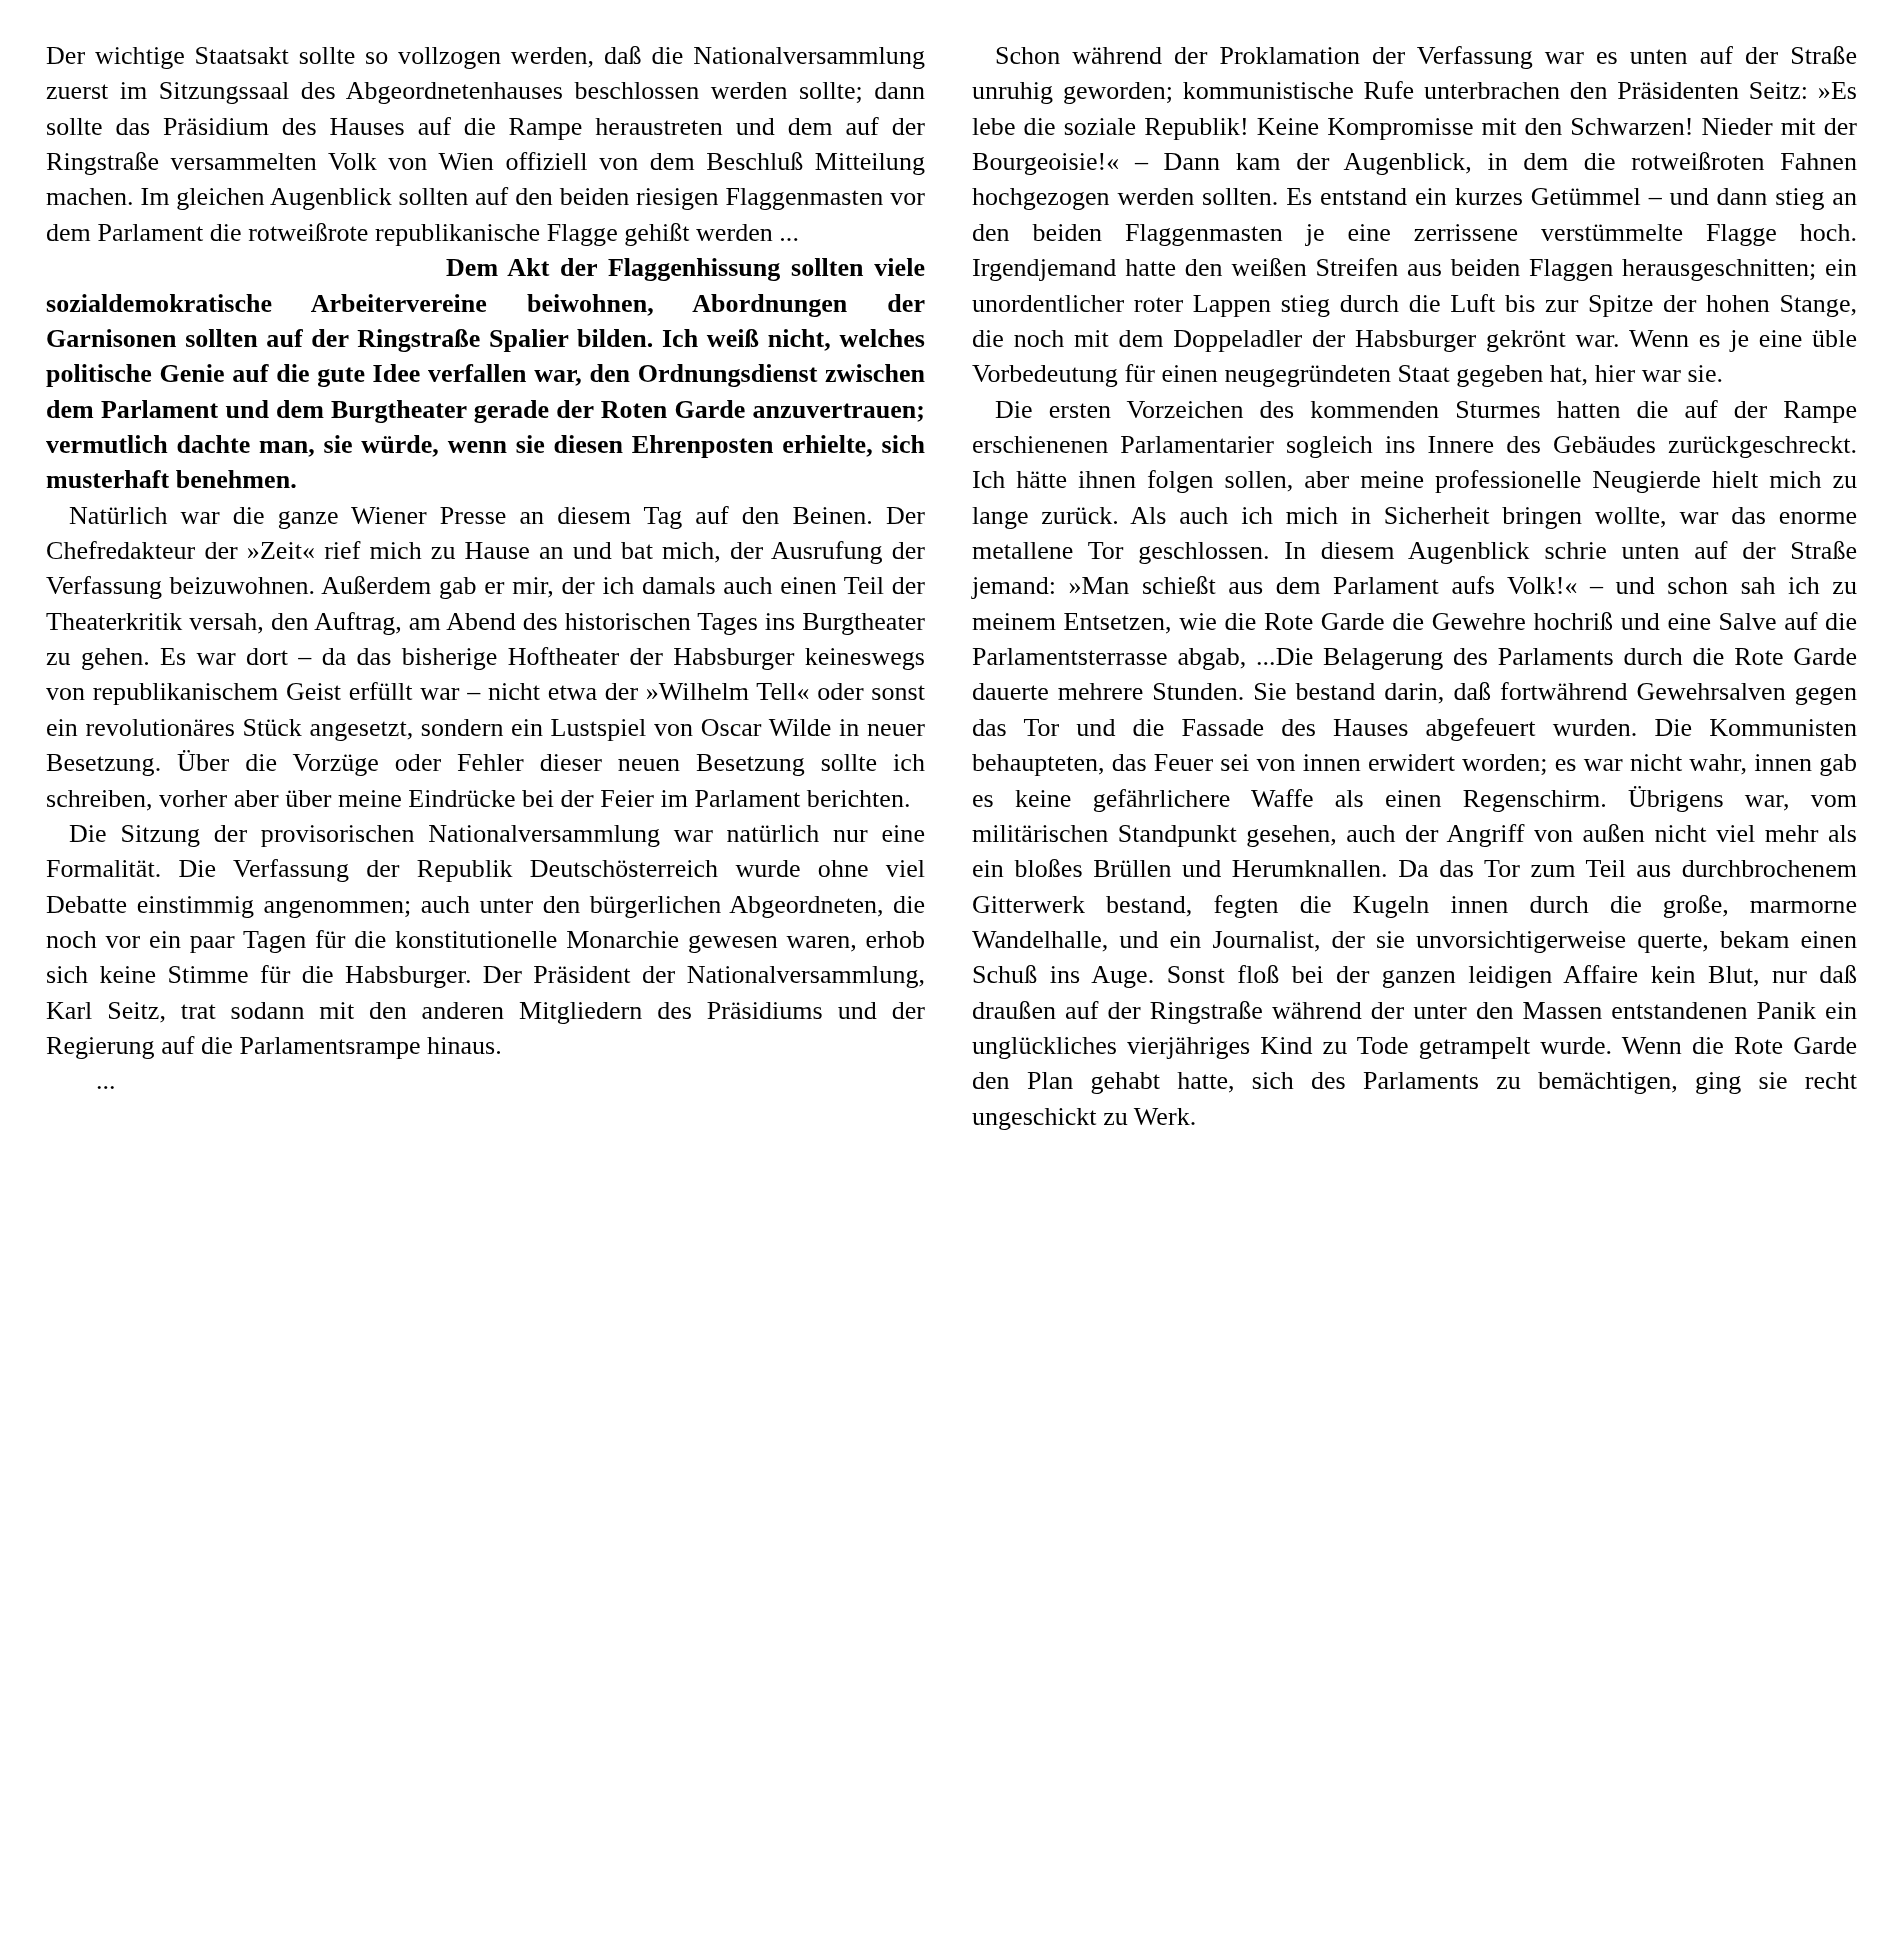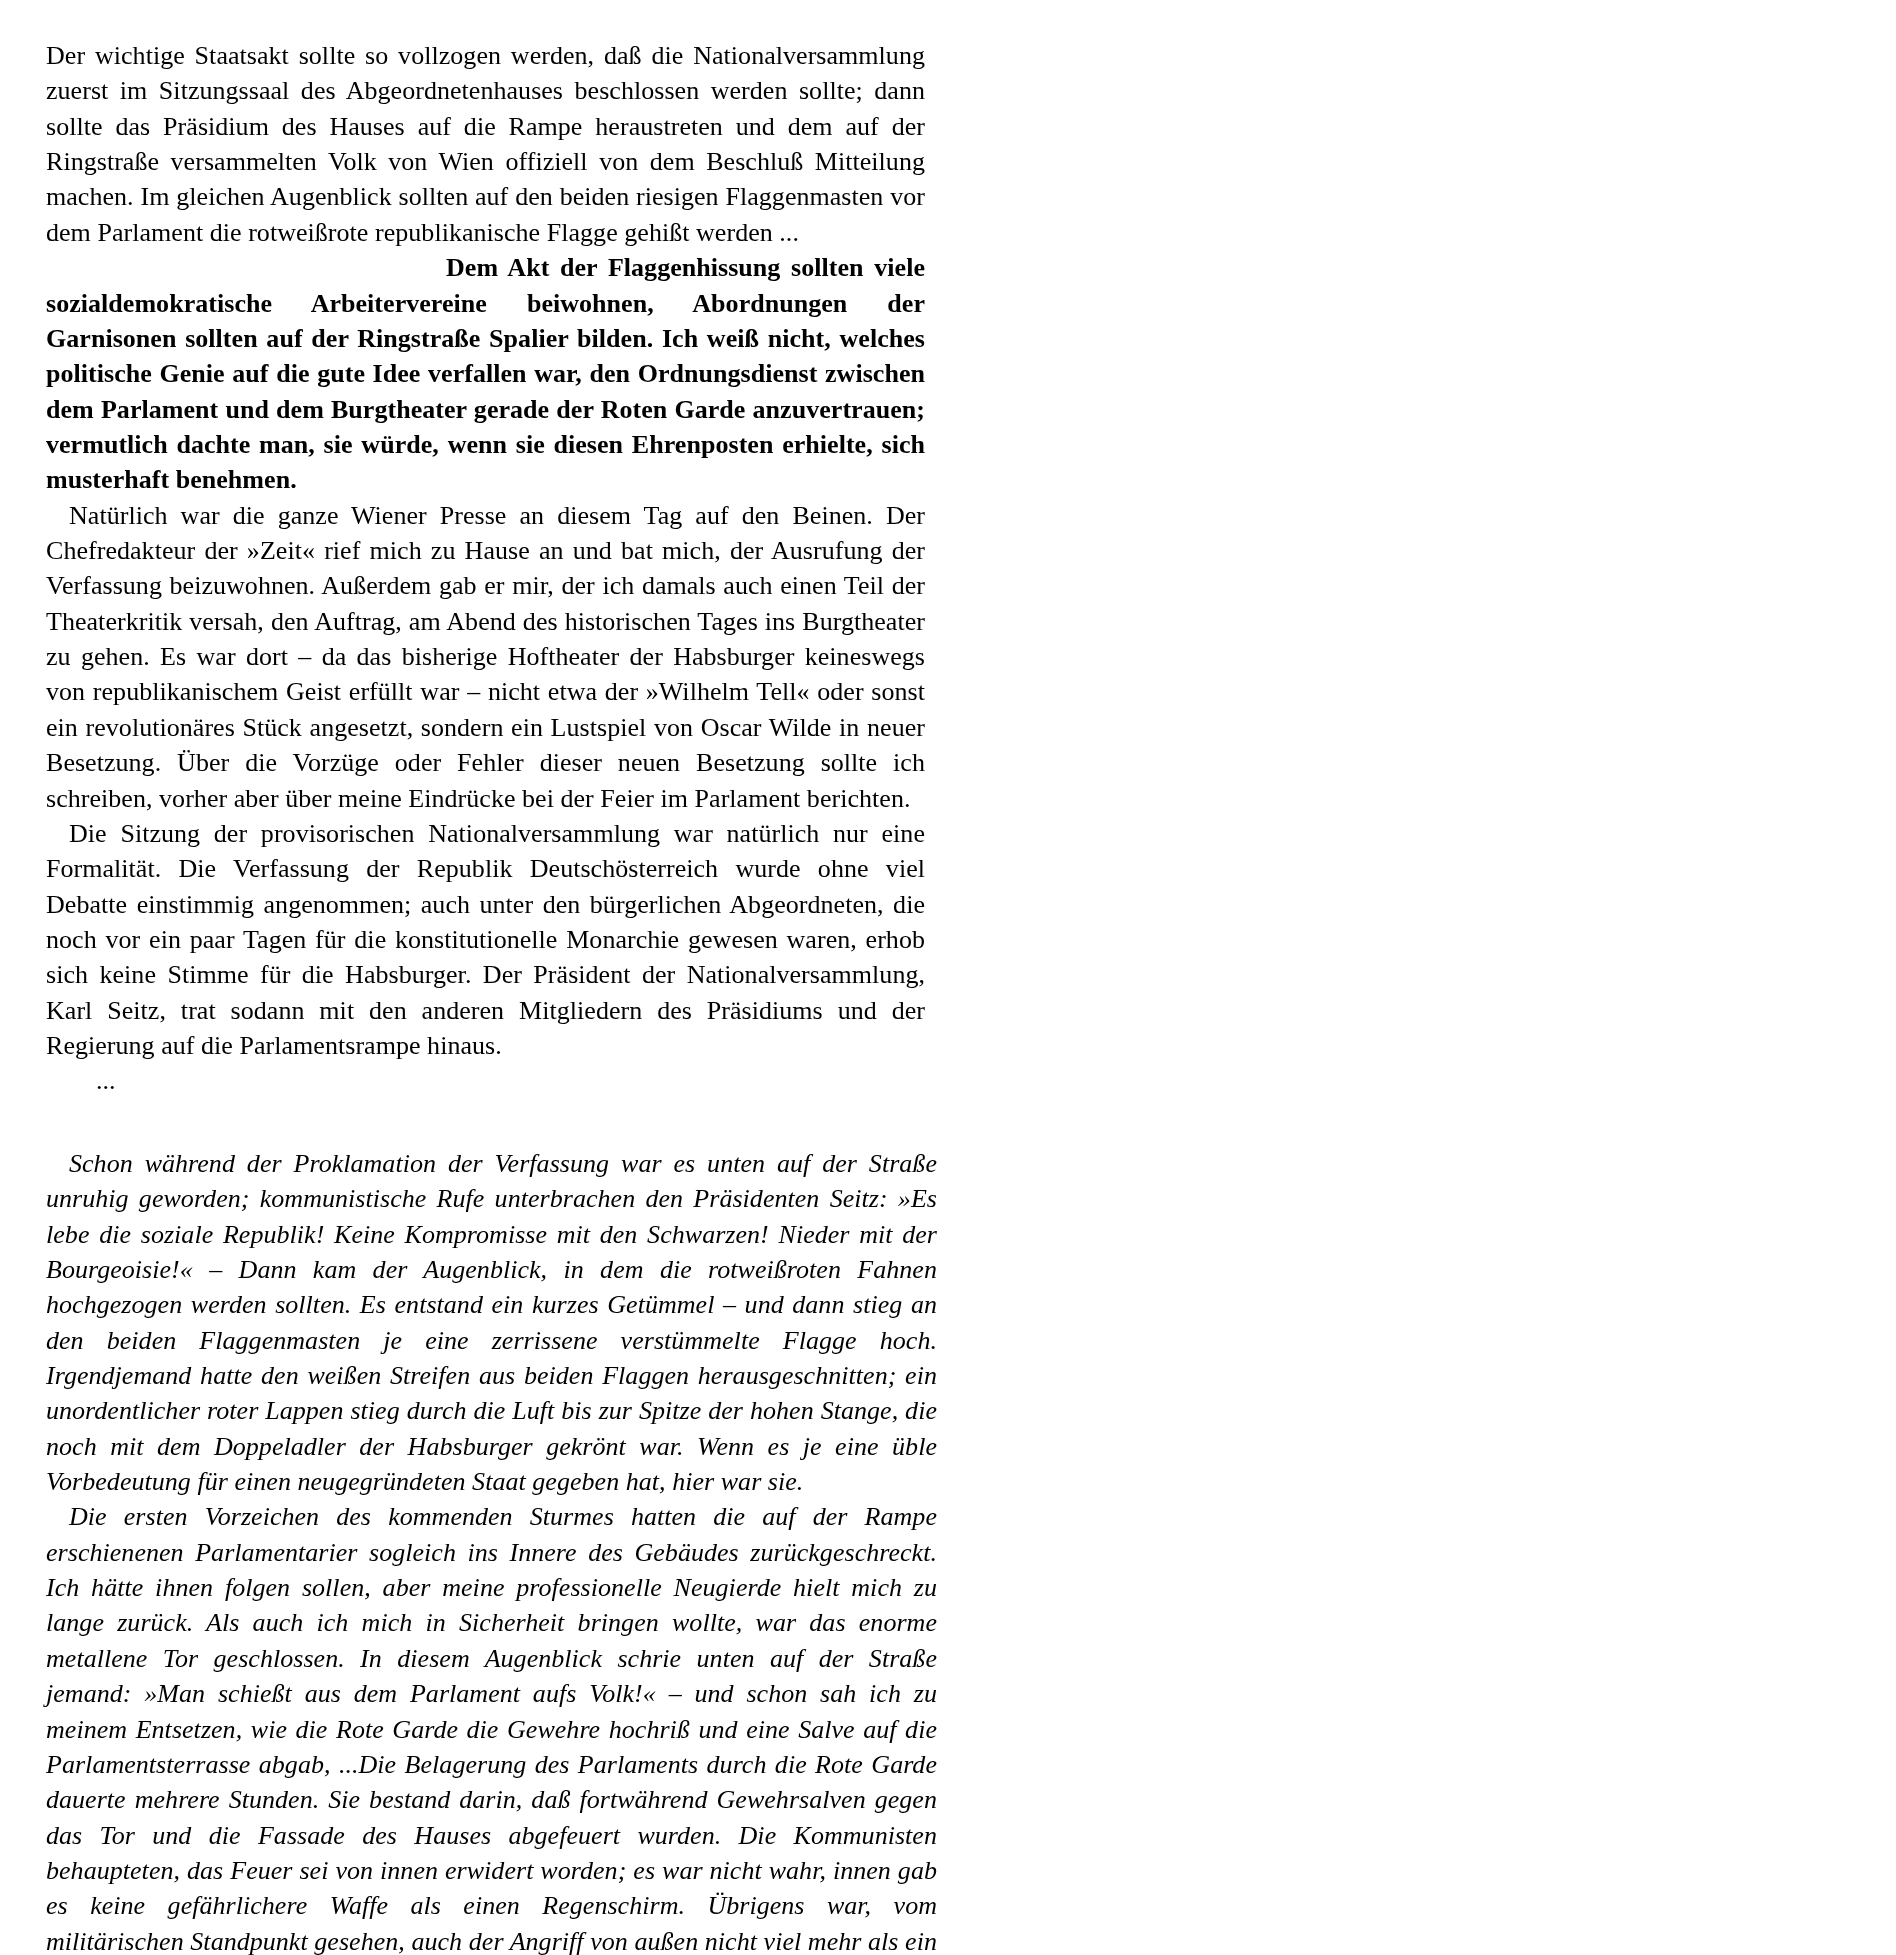--- a/index.html
+++ b/index.html
@@ -13,30 +13,30 @@
     font-family: "Liberation Serif", "DejaVu Serif", serif;
     color: #000000;
     overflow: hidden;
   }
   .page {
     box-sizing: border-box;
     width: 1897px;
     height: 1955px;
     padding: 38px 40px 25px 46px;
     display: flex;
-    flex-direction: column;
+    flex-direction: row;
     gap: 47px;
     background: #ffffff;
   }
   .column {
     flex: 1 1 0;
     min-width: 0;
   }
   .column.left { max-width: 879px; }
-  .column.right { max-width: 891px; font-style: italic; }
+  .column.right { max-width: 891px; }
 
   p.para {
     margin: 0;
     font-size: 26px;
     line-height: 1.36;
     text-align: justify;
     text-justify: inter-word;
     hyphens: manual;
     letter-spacing: 0.04px;
   }

